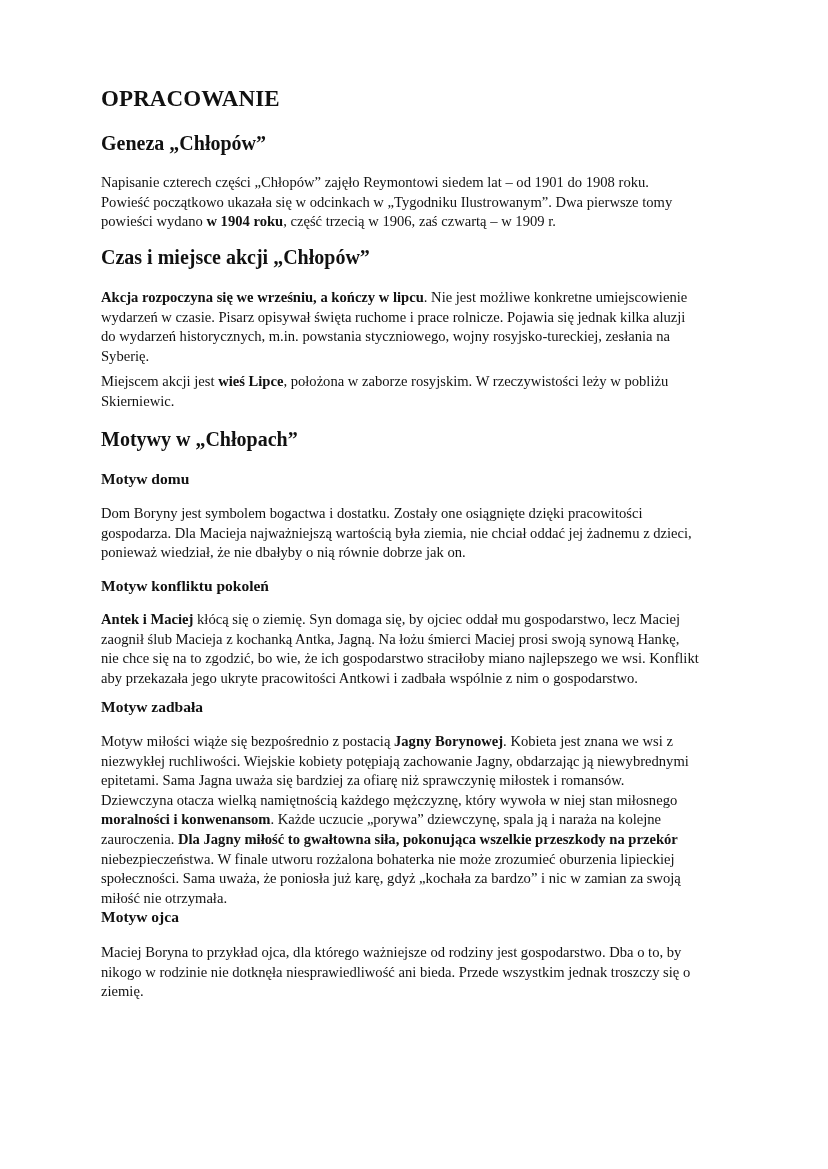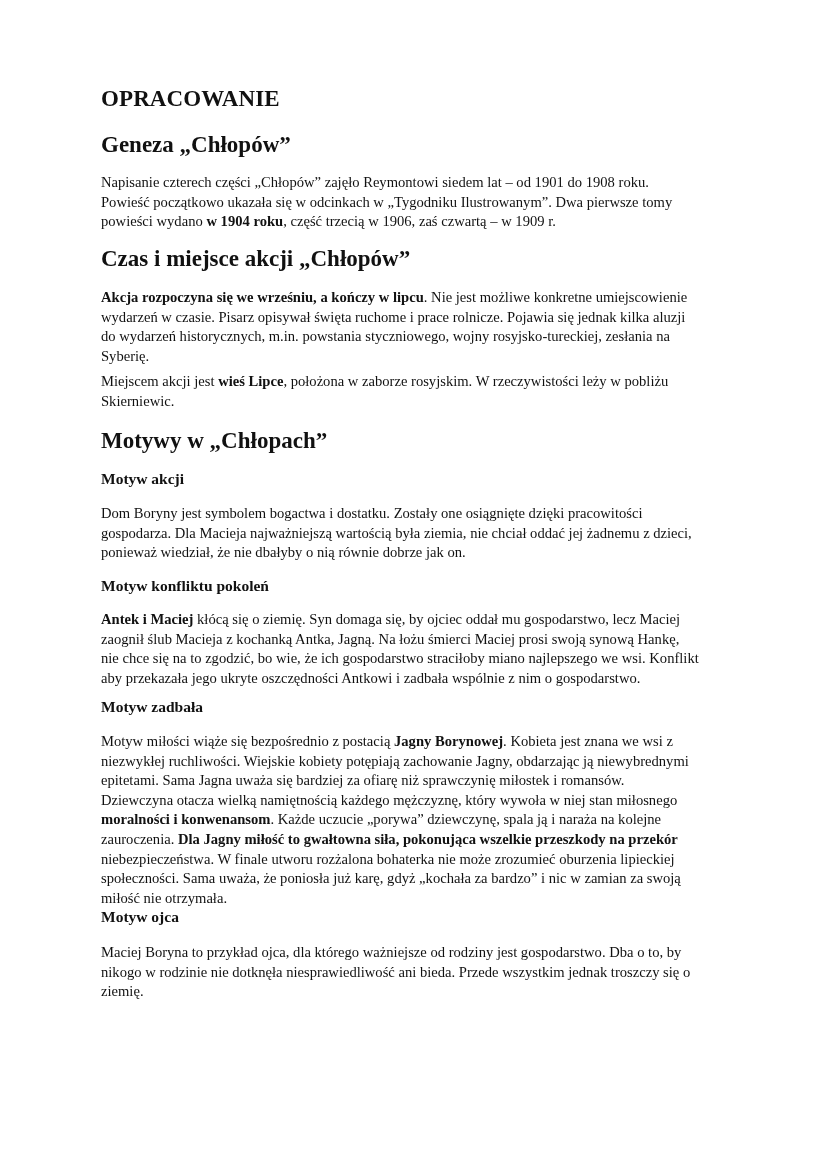--- a/index.html
+++ b/index.html
@@ -3,21 +3,21 @@
   <meta charset="utf-8">
   <style>
     html, body { margin: 0; padding: 0; background: #ffffff; }
     body {
       width: 828px; height: 1169px; position: relative; overflow: hidden;
       font-family: "Liberation Serif", "DejaVu Serif", serif;
       color: #111111;
     }
     .page { position: absolute; left: 101px; top: 0; width: 640px; }
     .h1 { position: absolute; left: 0; top: 86px; font-size: 23px; font-weight: bold; letter-spacing: 0.1px; white-space: nowrap; }
-    .h2 { position: absolute; left: 0; font-size: 23px; font-weight: bold; white-space: nowrap; }
+    .h2 { position: absolute; left: 0; font-size: 20px; font-weight: bold; white-space: nowrap; }
     .h3 { position: absolute; left: 0; font-size: 15.5px; font-weight: bold; white-space: nowrap; }
     .p { position: absolute; left: 0; font-size: 14.6px; line-height: 19.6px; white-space: nowrap; }
     .p .ln { display: block; }
     b { font-weight: bold; font-family: Liberation Serif, serif; }
   </style>
 </head>
 <body>
 
 <div class="page">
   <div class="h1" style="top:86px">OPRACOWANIE</div>
@@ -36,33 +36,33 @@
       <span class="ln"><span>do wydarzeń historycznych, m.in. powstania styczniowego, wojny rosyjsko-tureckiej, zesłania na</span></span>
       <span class="ln"><span>Syberię.</span></span>
     </div>
   <div class="p" style="top:372px">
       <span class="ln"><span>Miejscem akcji jest </span><b>wieś Lipce</b><span>, położona w zaborze rosyjskim. W rzeczywistości leży w pobliżu</span></span>
       <span class="ln"><span>Skierniewic.</span></span>
     </div>
 
   <div class="h2" style="top:428px">Motywy w „Chłopach”</div>
 
-  <div class="h3" style="top:470px">Motyw akcji</div>
+  <div class="h3" style="top:470px">Motyw domu</div>
   <div class="p" style="top:504px">
       <span class="ln"><span>Dom Boryny jest symbolem bogactwa i dostatku. Zostały one osiągnięte dzięki pracowitości</span></span>
       <span class="ln"><span>gospodarza. Dla Macieja najważniejszą wartością była ziemia, nie chciał oddać jej żadnemu z dzieci,</span></span>
       <span class="ln"><span>ponieważ wiedział, że nie dbałyby o nią równie dobrze jak on.</span></span>
     </div>
 
   <div class="h3" style="top:577px">Motyw konfliktu pokoleń</div>
   <div class="p" style="top:610px">
       <span class="ln"><b>Antek i Maciej</b><span> kłócą się o ziemię. Syn domaga się, by ojciec oddał mu gospodarstwo, lecz Maciej</span></span>
       <span class="ln"><span>zaognił ślub Macieja z kochanką Antka, Jagną. Na łożu śmierci Maciej prosi swoją synową Hankę,</span></span>
       <span class="ln"><span>nie chce się na to zgodzić, bo wie, że ich gospodarstwo straciłoby miano najlepszego we wsi. Konflikt</span></span>
-      <span class="ln"><span>aby przekazała jego ukryte oszczędności Antkowi i zadbała wspólnie z nim o gospodarstwo.</span></span>
+      <span class="ln"><span>aby przekazała jego ukryte pracowitości Antkowi i zadbała wspólnie z nim o gospodarstwo.</span></span>
     </div>
 
   <div class="h3" style="top:698px">Motyw zadbała</div>
   <div class="p" style="top:732px">
       <span class="ln"><span>Motyw miłości wiąże się bezpośrednio z postacią </span><b>Jagny Borynowej</b><span>. Kobieta jest znana we wsi z</span></span>
       <span class="ln"><span>niezwykłej ruchliwości. Wiejskie kobiety potępiają zachowanie Jagny, obdarzając ją niewybrednymi</span></span>
       <span class="ln"><span>epitetami. Sama Jagna uważa się bardziej za ofiarę niż sprawczynię miłostek i romansów.</span></span>
       <span class="ln"><span>Dziewczyna otacza wielką namiętnością każdego mężczyznę, który wywoła w niej stan miłosnego</span></span>
       <span class="ln"><b>moralności i konwenansom</b><span>. Każde uczucie „porywa” dziewczynę, spala ją i naraża na kolejne</span></span>
       <span class="ln"><span>zauroczenia. </span><b>Dla Jagny miłość to gwałtowna siła, pokonująca wszelkie przeszkody na przekór</b></span>

